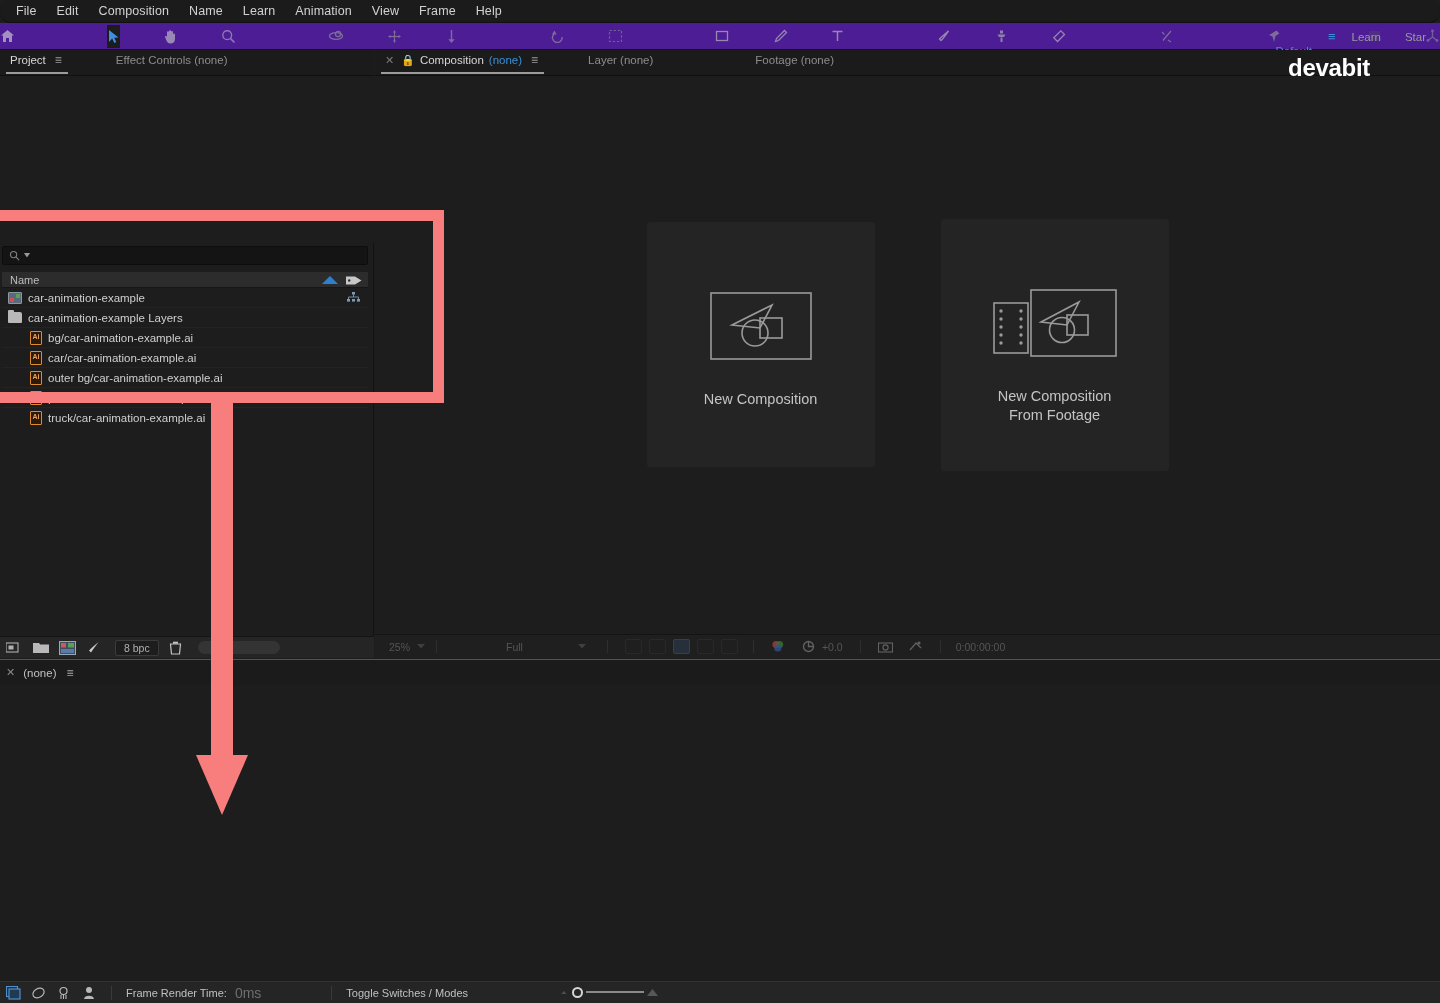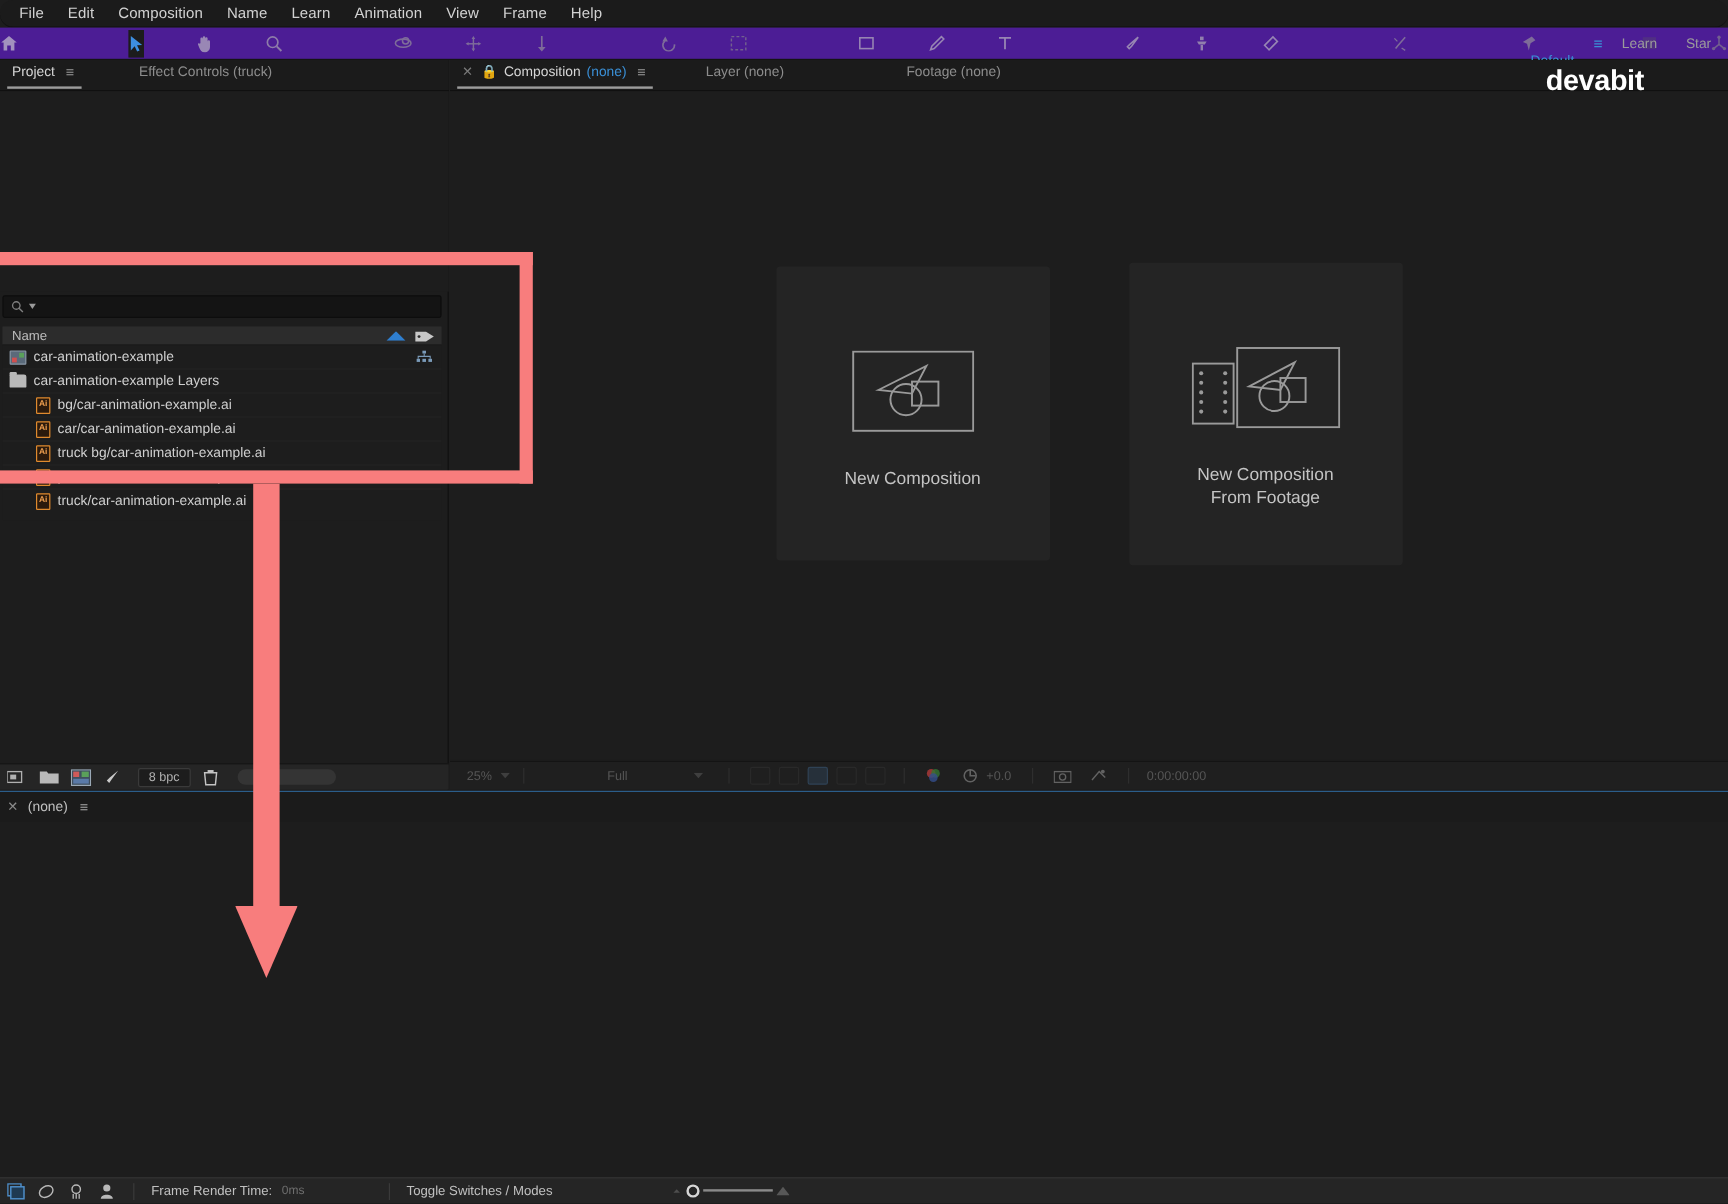--- a/index.html
+++ b/index.html
@@ -178,21 +178,21 @@
   #tl-tabstrip {
     position: absolute; left: 0; top: 0; width: 1440px; height: 25px;
     background: #1b1b1b; display: flex; align-items: center; padding-left: 6px;
   }
   #tl-statusbar {
     position: absolute; left: 0; bottom: 0; width: 1440px; height: 22px;
     background: #252525; display: flex; align-items: center; gap: 8px;
     padding-left: 6px; border-top: 1px solid #333;
   }
   .sb-txt { font-size: 11px; color: #c0c0c0; }
-  .sb-dim { font-size: 10px; color: #6e6e6e; }
+  .sb-dim { font-size: 14px; color: #6e6e6e; }
   .sb-sep { width: 1px; height: 14px; background: #3a3a3a; margin: 0 6px; }
   .zoomslider {
     position: absolute; left: 560px; bottom: 4px; width: 108px; height: 14px;
     display: flex; align-items: center; gap: 3px;
   }
   .zs-line { width: 58px; height: 2px; background: #8a8a8a; }
   .zs-knob { width: 11px; height: 11px; border: 2px solid #d6d6d6; border-radius: 50%; }
 
   
   #annot-box {
@@ -383,21 +383,21 @@
 
   <div id="project-panel">
 
     <div class="tabstrip" style="left:0;top:0;width:374px">
       <div class="tab active">
         <span>Project</span>
         <span class="burger">≡</span>
         <span class="ulbar"></span>
       </div>
       <div class="tab" style="padding-left:42px">
-        <span>Effect Controls (truck)</span>
+        <span>Effect Controls (none)</span>
       </div>
     </div>
 
     <div id="project-thumb-area"></div>
 
     <div id="project-search">
       <svg class="magnifier" viewBox="0 0 12 12">
         <circle cx="5" cy="5" r="3.4" fill="none" stroke="#a8a8a8" stroke-width="1.2"></circle>
         <line x1="7.5" y1="7.5" x2="11" y2="11" stroke="#a8a8a8" stroke-width="1.3"></line>
       </svg>
@@ -445,21 +445,21 @@
       <div class="row indent">
         <span class="aiicon">
             <span>Ai</span>
           </span>
         <span class="rowname">car/car-animation-example.ai</span>
       </div>
       <div class="row indent">
         <span class="aiicon">
             <span>Ai</span>
           </span>
-        <span class="rowname">truck bg/car-animation-example.ai</span>
+        <span class="rowname">outer bg/car-animation-example.ai</span>
       </div>
       <div class="row indent">
         <span class="aiicon">
             <span>Ai</span>
           </span>
         <span class="rowname">plane/car-animation-example.ai</span>
       </div>
       <div class="row indent" style="border-bottom:none">
         <span class="aiicon">
             <span>Ai</span>

